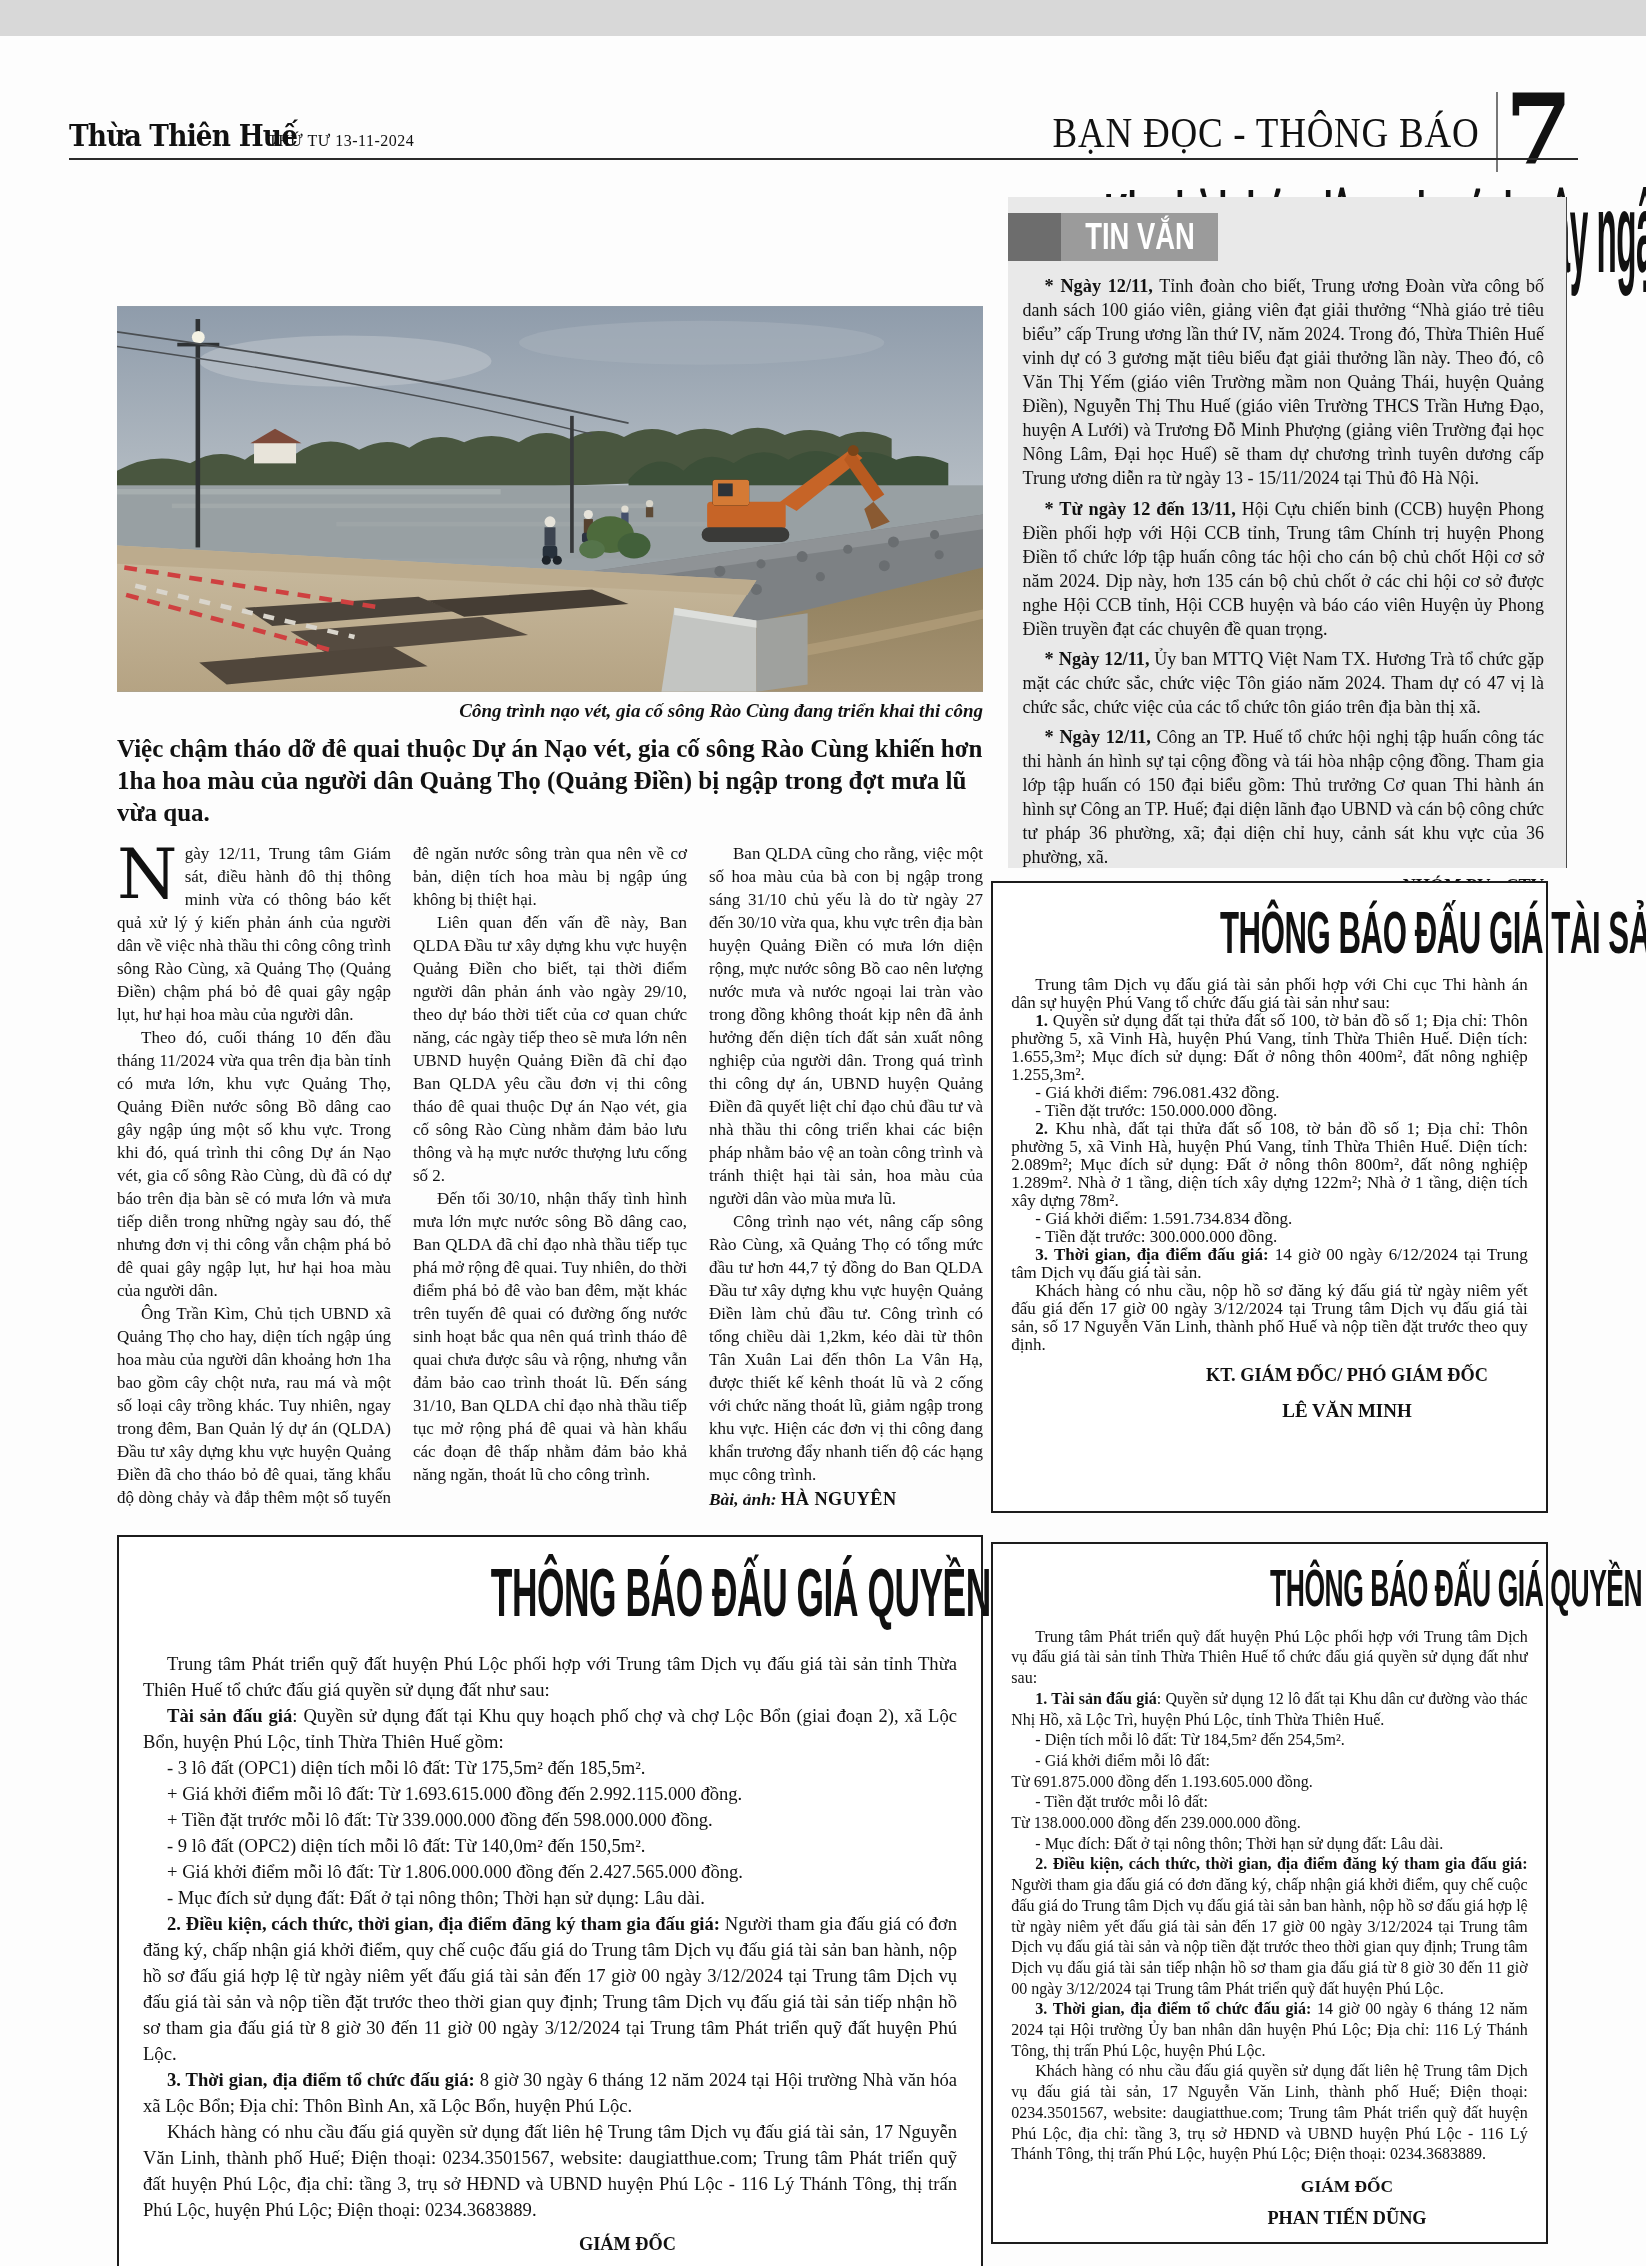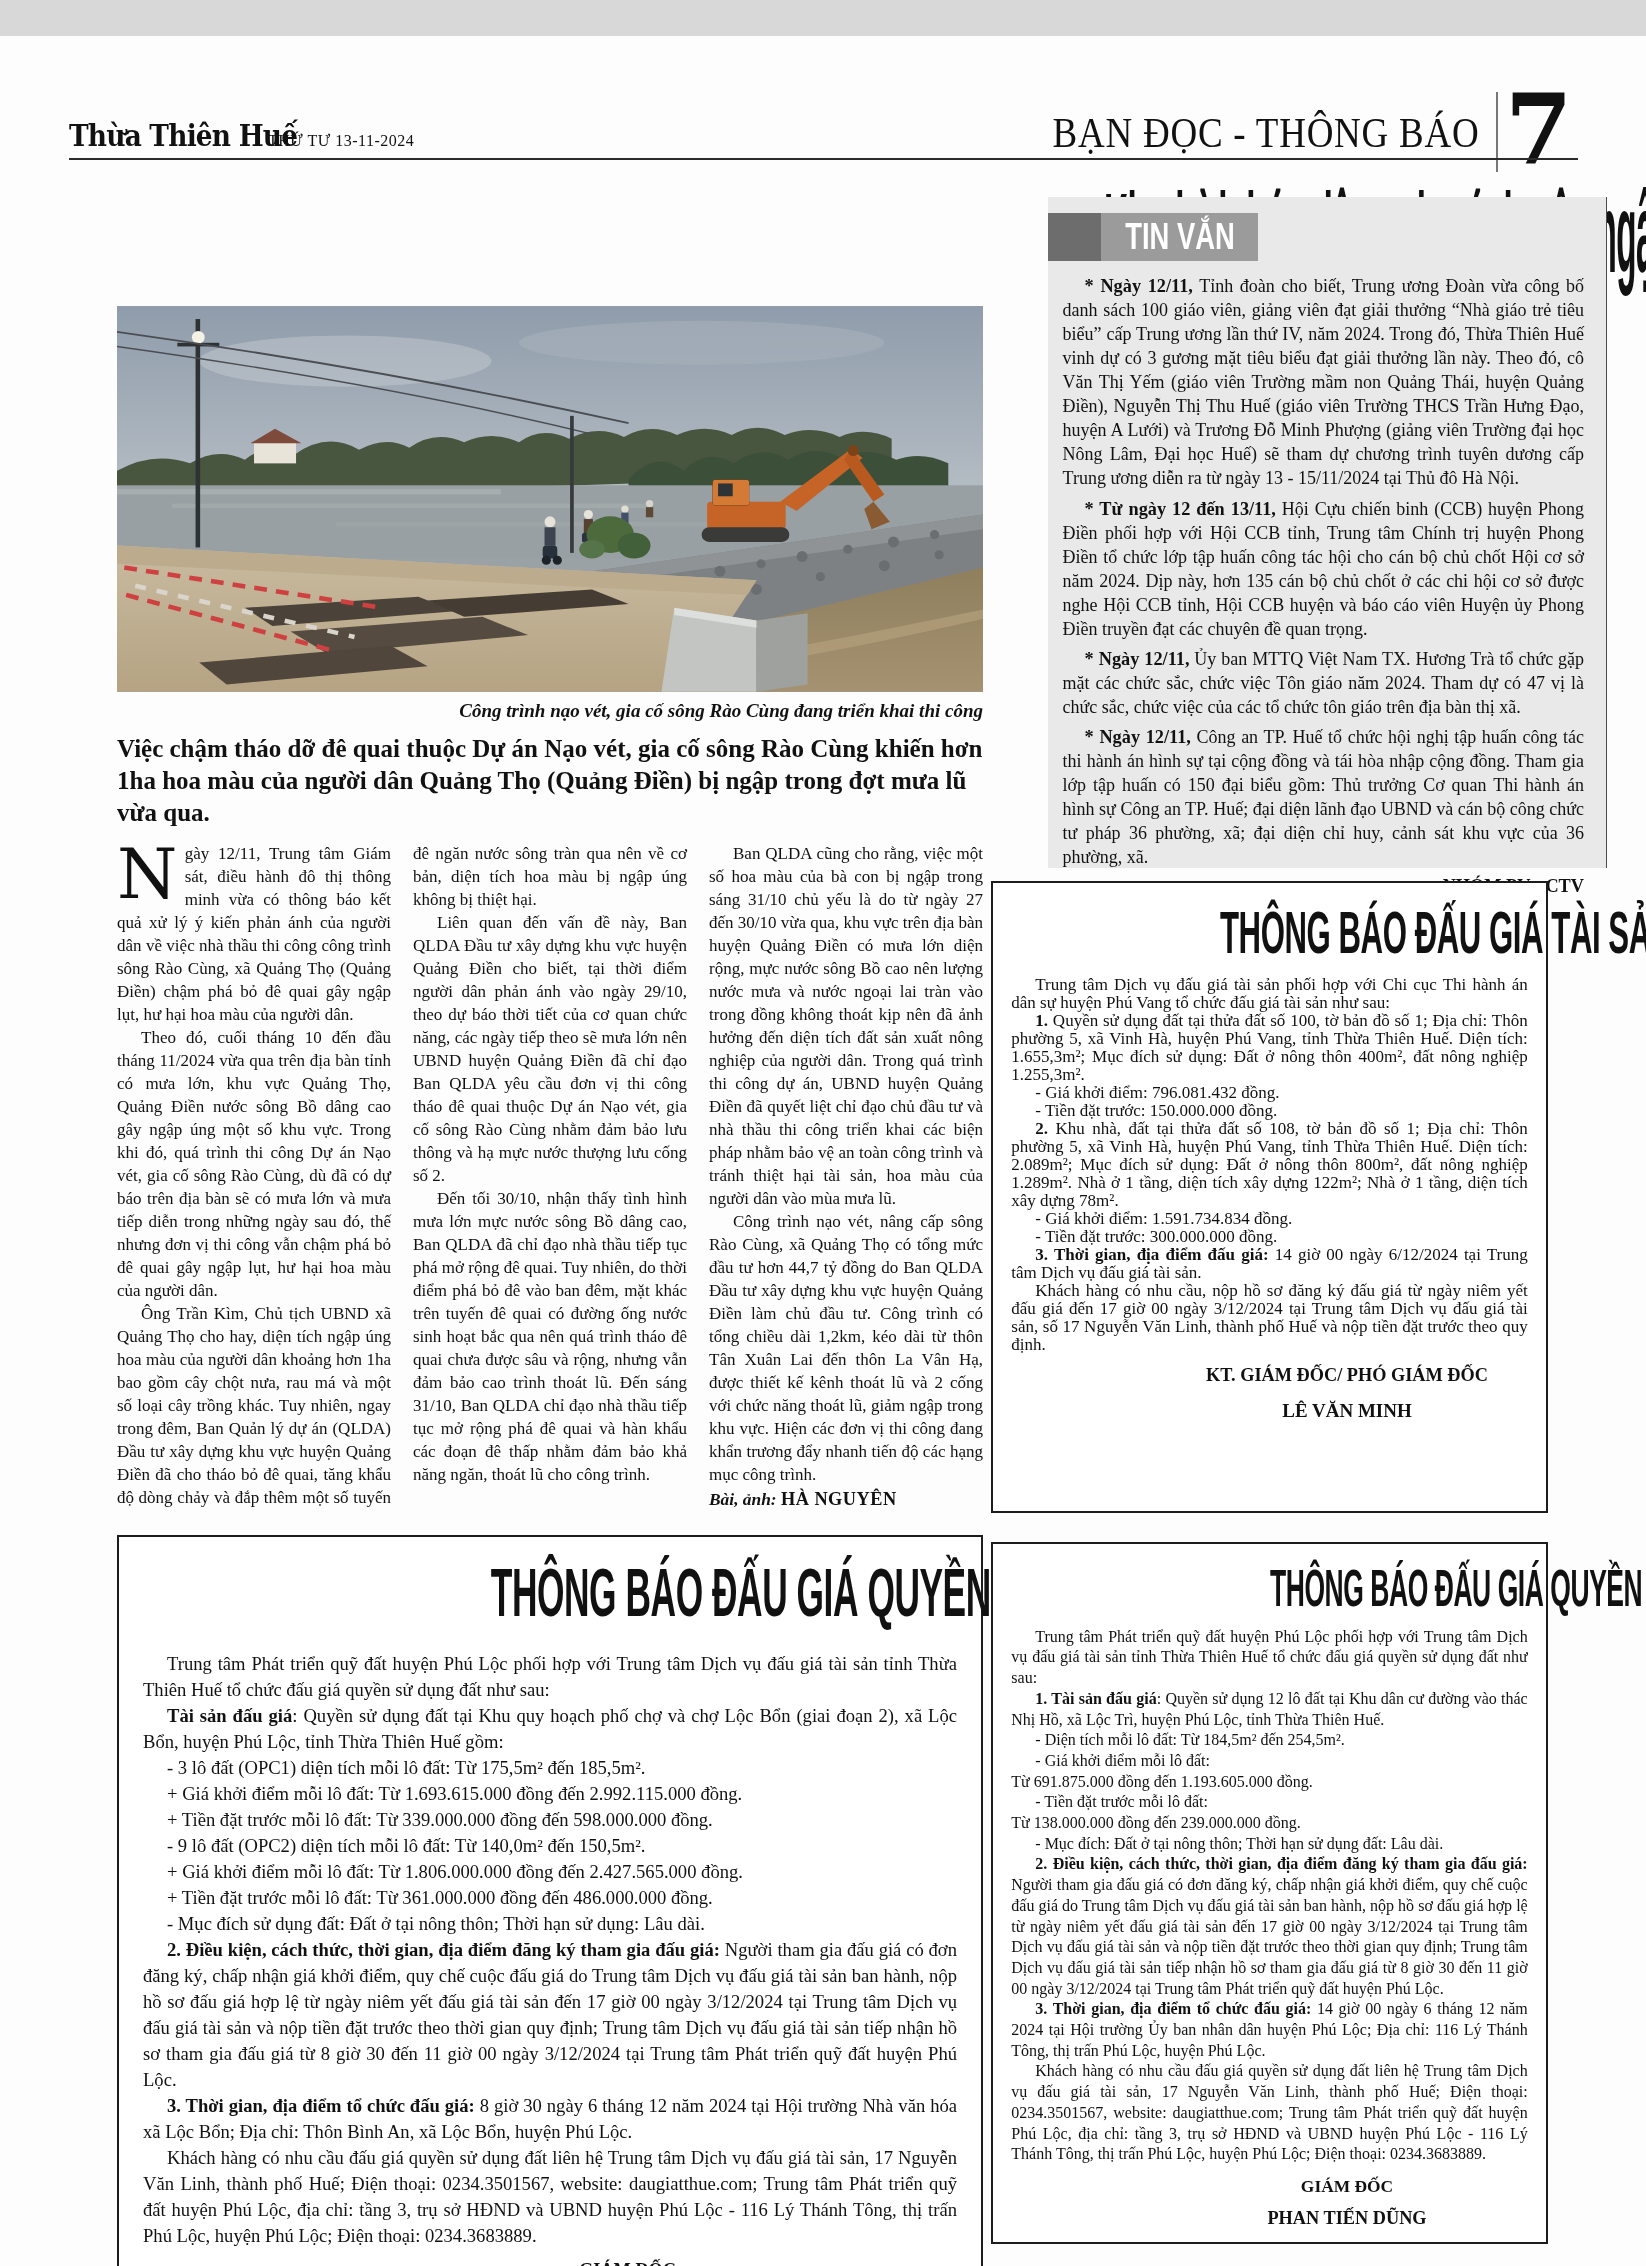--- a/index.html
+++ b/index.html
@@ -30,21 +30,21 @@
   .cols{margin-top:12.8px;height:674px;column-count:3;column-gap:22px;column-fill:auto;
         font-size:17px;line-height:23px;text-align:justify;}
   .cols p{margin:0;text-indent:24px;}
   .cols p.pfirst{text-indent:0;}
   .dropcap{float:left;font-size:69px;line-height:57px;padding:3.7px 7.3px 0 0;font-family:"DejaVu Serif",serif;}
   .byline{text-align:left;margin-top:1.8px !important;text-indent:0 !important;}
   .byline i{font-weight:bold;font-size:17.4px;}
   .byline b{font-size:18.3px;letter-spacing:0.5px;}
 
   
-  .tinvan{position:absolute;left:1048px;top:161px;width:559px;height:671px;background:#e9e9e9;
+  .tinvan{position:absolute;left:1008px;top:161px;width:559px;height:671px;background:#e9e9e9;
         border-right:1.8px solid #4a4a4a;box-sizing:border-box;}
   .tv-head{position:relative;margin:16.4px 0 0 0;height:48px;}
   .tv-dark{position:absolute;left:0;top:0;width:53px;height:48px;background:#6d6d6d;}
   .tv-bar{position:absolute;left:53px;top:0;width:157px;height:48px;background:#9b9b9b;color:#fff;
         display:flex;align-items:center;justify-content:center;}
   .tv-bar span{font-family:"Liberation Sans",sans-serif;font-weight:700;font-size:37px;
         transform:scaleX(.74);white-space:nowrap;letter-spacing:0px;}
   .tv-body{padding:12.8px 22px 0 14.6px;font-size:18px;line-height:24px;text-align:justify;}
   .tv-body p{margin:0 0 6.4px 0;text-indent:22px;}
   .tv-body b{font-size:18.3px;}
@@ -259,21 +259,20 @@
 
   <div class="box box2">
     <div class="box-title"><span>THÔNG BÁO ĐẤU GIÁ QUYỀN SỬ DỤNG ĐẤT</span></div>
     <p><b></b><span>Trung tâm Phát triển quỹ đất huyện Phú Lộc phối hợp với Trung tâm Dịch vụ đấu giá tài sản tỉnh Thừa Thiên Huế tổ chức đấu giá quyền sử dụng đất như sau:</span></p>
     <p><b>Tài sản đấu giá</b><span>: Quyền sử dụng đất tại Khu quy hoạch phố chợ và chợ Lộc Bổn (giai đoạn 2), xã Lộc Bổn, huyện Phú Lộc, tỉnh Thừa Thiên Huế gồm:</span></p>
     <p><b></b><span>- 3 lô đất (OPC1) diện tích mỗi lô đất: Từ 175,5m² đến 185,5m².</span></p>
     <p><b></b><span>+ Giá khởi điểm mỗi lô đất: Từ 1.693.615.000 đồng đến 2.992.115.000 đồng.</span></p>
     <p><b></b><span>+ Tiền đặt trước mỗi lô đất: Từ 339.000.000 đồng đến 598.000.000 đồng.</span></p>
     <p><b></b><span>- 9 lô đất (OPC2) diện tích mỗi lô đất: Từ 140,0m² đến 150,5m².</span></p>
     <p><b></b><span>+ Giá khởi điểm mỗi lô đất: Từ 1.806.000.000 đồng đến 2.427.565.000 đồng.</span></p>
-    <p><b></b><span>+ Tiền đặt trước mỗi lô đất: Từ 361.000.000 đồng đến 486.000.000 đồng.</span></p>
     <p><b></b><span>- Mục đích sử dụng đất: Đất ở tại nông thôn; Thời hạn sử dụng: Lâu dài.</span></p>
     <p><b>2. Điều kiện, cách thức, thời gian, địa điểm đăng ký tham gia đấu giá:</b><span> Người tham gia đấu giá có đơn đăng ký, chấp nhận giá khởi điểm, quy chế cuộc đấu giá do Trung tâm Dịch vụ đấu giá tài sản ban hành, nộp hồ sơ đấu giá hợp lệ từ ngày niêm yết đấu giá tài sản đến 17 giờ 00 ngày 3/12/2024 tại Trung tâm Dịch vụ đấu giá tài sản và nộp tiền đặt trước theo thời gian quy định; Trung tâm Dịch vụ đấu giá tài sản tiếp nhận hồ sơ tham gia đấu giá từ 8 giờ 30 đến 11 giờ 00 ngày 3/12/2024 tại Trung tâm Phát triển quỹ đất huyện Phú Lộc.</span></p>
     <p><b>3. Thời gian, địa điểm tổ chức đấu giá:</b><span> 8 giờ 30 ngày 6 tháng 12 năm 2024 tại Hội trường Nhà văn hóa xã Lộc Bổn; Địa chỉ: Thôn Bình An, xã Lộc Bổn, huyện Phú Lộc.</span></p>
     <p><b></b><span>Khách hàng có nhu cầu đấu giá quyền sử dụng đất liên hệ Trung tâm Dịch vụ đấu giá tài sản, 17 Nguyễn Văn Linh, thành phố Huế; Điện thoại: 0234.3501567, website: daugiatthue.com; Trung tâm Phát triển quỹ đất huyện Phú Lộc, địa chỉ: tầng 3, trụ sở HĐND và UBND huyện Phú Lộc - 116 Lý Thánh Tông, thị trấn Phú Lộc, huyện Phú Lộc; Điện thoại: 0234.3683889.</span></p>
     <div class="sig">
       <div class="role">GIÁM ĐỐC</div>
       <div class="name">PHAN TIẾN DŨNG</div>
     </div>
   </div>
 

